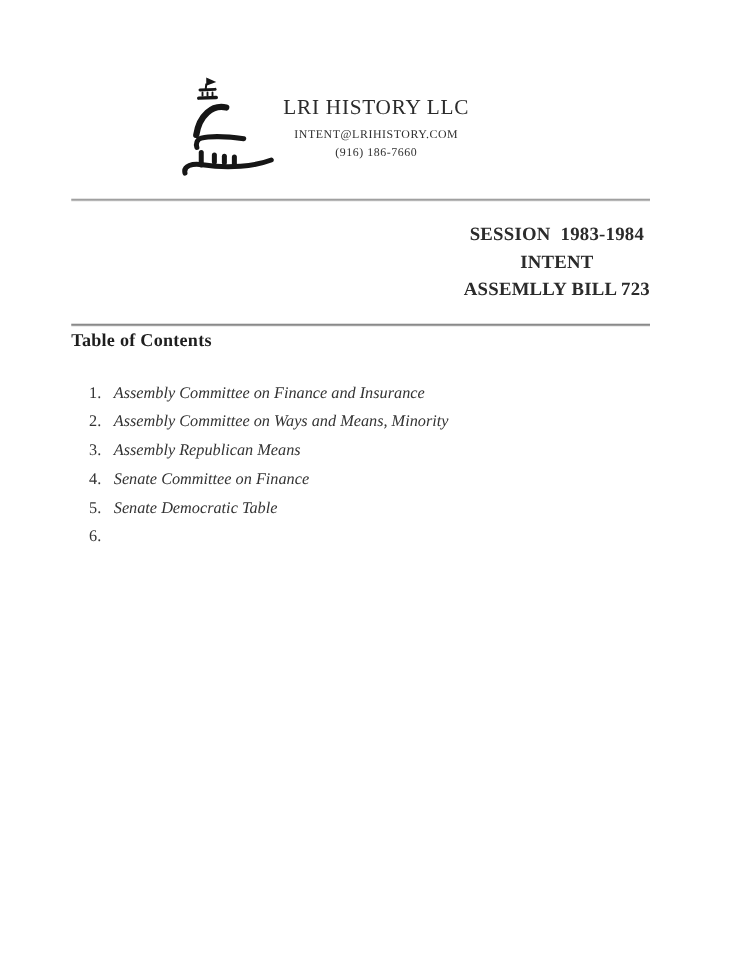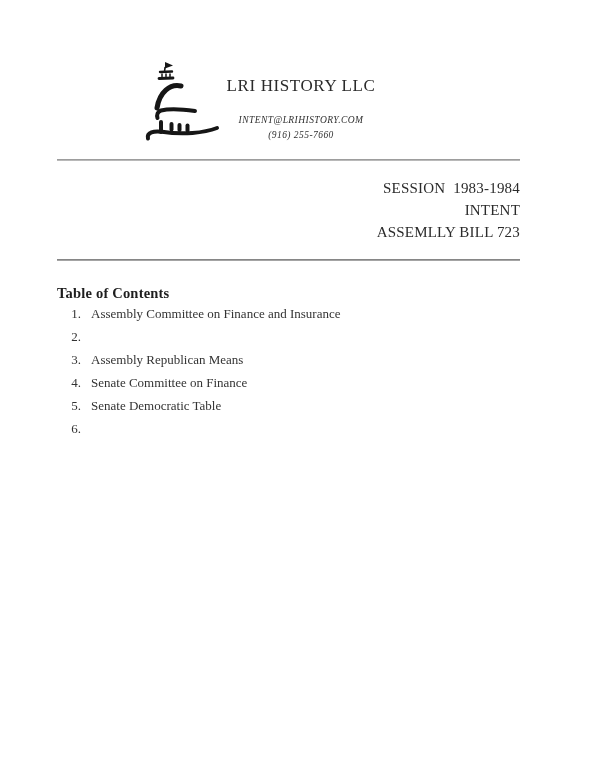--- a/index.html
+++ b/index.html
@@ -27,53 +27,53 @@
     width: 222px; text-align: center;
   }
   .company-name {
     font-size: 17px; letter-spacing: 0.6px;
     color: #2b2b2b; white-space: nowrap;
   }
   .contact-line {
     font-size: 9.5px; letter-spacing: 0.45px;
     color: #2f2f2f; line-height: 14.5px; white-space: nowrap;
   }
-  .contact-block { margin-top: 17px; font-style: italic; }
+  .contact-block { margin-top: 5px; }
 
   
   .rule { position: absolute; left: 57px; width: 463px; height: 2px; }
   .rule-1 { top: 159px; background: linear-gradient(to bottom, #8f8f8f, #c6c6c6); }
   .rule-2 { top: 259px; background: linear-gradient(to bottom, #777777, #b3b3b3); }
 
   
   .bill-info {
     position: absolute; right: 80px; top: 177px;
-    text-align: right;
-    font-weight: normal; font-size: 15px;
+    text-align: center;
+    font-weight: bold; font-size: 15px;
     color: #2b2b2b; line-height: 22px;
     letter-spacing: 0.2px;
   }
   .bill-info div { white-space: pre; }
 
   
   .toc-heading {
-    position: absolute; left: 57px; top: 285px;
+    position: absolute; left: 57px; top: 265px;
     font-weight: bold; font-size: 14.5px;
     color: #1e1e1e; letter-spacing: 0.2px;
   }
   .toc-list { position: absolute; left: 57px; top: 306px; width: 460px; }
   .toc-item {
     display: flex; align-items: baseline;
     height: 23px; font-size: 13px; color: #333333;
   }
   .toc-num {
     width: 24px; text-align: right; flex: 0 0 24px;
     color: #333333;
   }
-  .toc-label { margin-left: 10px; white-space: nowrap; }
+  .toc-label { margin-left: 10px; white-space: nowrap; font-style: italic; }
 </style>
 </head>
 <body>
 
 <div class="page">
 
   <div class="logo">
     <svg width="78" height="84" viewBox="0 0 78 84" fill="none" xmlns="http://www.w3.org/2000/svg">
 
       <path d="M22,3 L30,6.5 L22,9.5 Z" fill="#161616"></path>
@@ -93,21 +93,21 @@
       <path d="M44.5,66.5 L44.5,71.5" stroke="#161616" stroke-width="4" stroke-linecap="round"></path>
 
       <path d="M5,79.5 C3.5,73.5 11,71.5 19,72.8 C40,76 61,74 74,69" stroke="#161616" stroke-width="4" stroke-linecap="round"></path>
     </svg>
   </div>
 
   <div class="letterhead-text">
     <div class="company-name">LRI HISTORY LLC</div>
     <div class="contact-block">
       <div class="contact-line">INTENT@LRIHISTORY.COM</div>
-      <div class="contact-line">(916) 255-7660</div>
+      <div class="contact-line">(916) 186-7660</div>
     </div>
   </div>
 
   <div class="rule rule-1"></div>
   <div class="rule rule-2"></div>
 
   <div class="bill-info">
     <div>SESSION  1983-1984</div>
     <div>INTENT</div>
     <div>ASSEMLLY BILL 723</div>
@@ -115,20 +115,21 @@
 
   <div class="toc-heading">Table of Contents</div>
 
   <div class="toc-list">
     <div class="toc-item">
       <span class="toc-num">1.</span>
       <span class="toc-label">Assembly Committee on Finance and Insurance</span>
     </div>
     <div class="toc-item">
       <span class="toc-num">2.</span>
+      <span class="toc-label">Assembly Committee on Ways and Means, Minority</span>
     </div>
     <div class="toc-item">
       <span class="toc-num">3.</span>
       <span class="toc-label">Assembly Republican Means</span>
     </div>
     <div class="toc-item">
       <span class="toc-num">4.</span>
       <span class="toc-label">Senate Committee on Finance</span>
     </div>
     <div class="toc-item">

